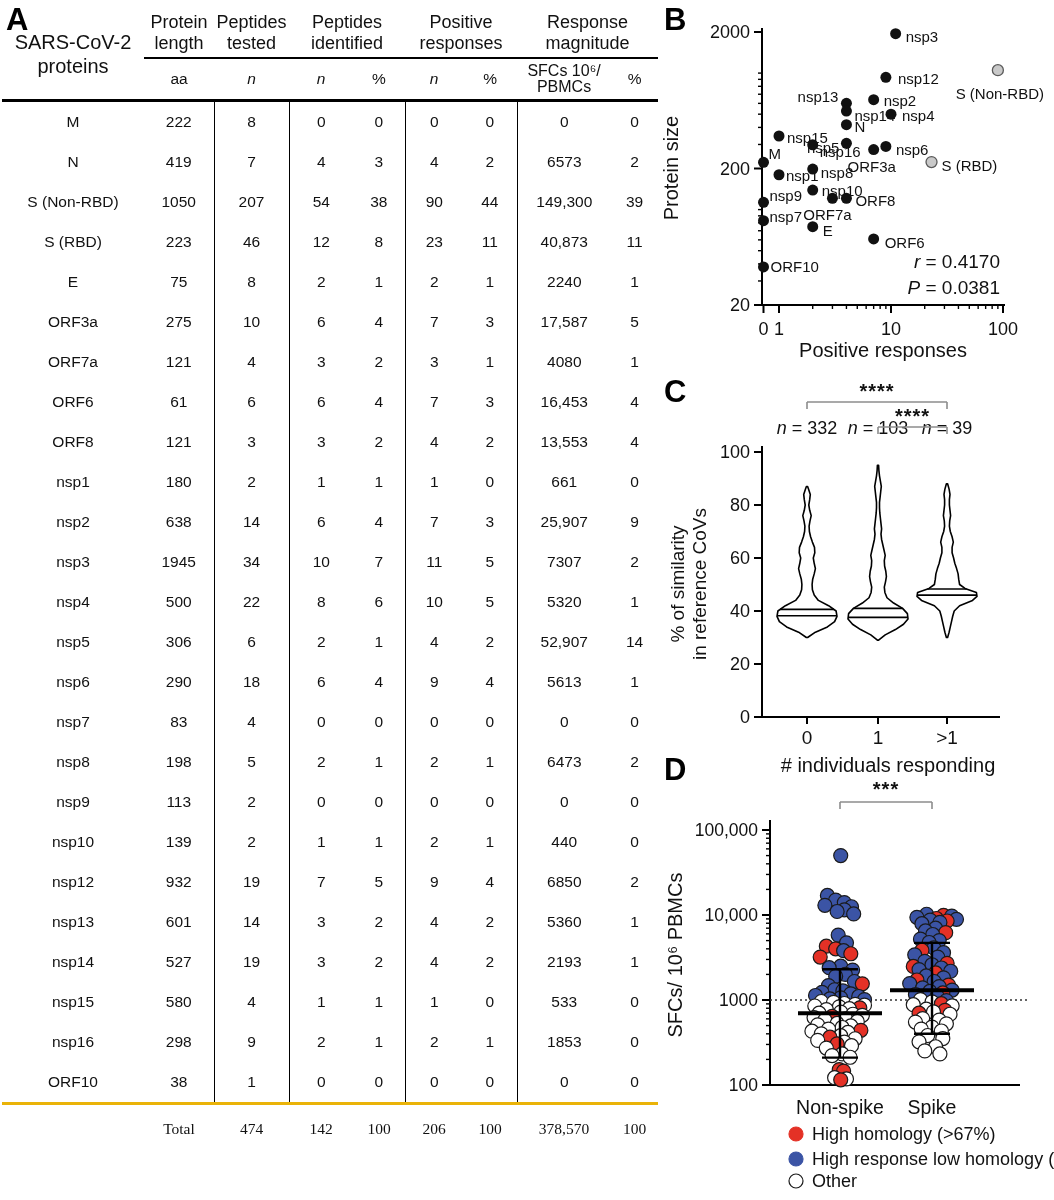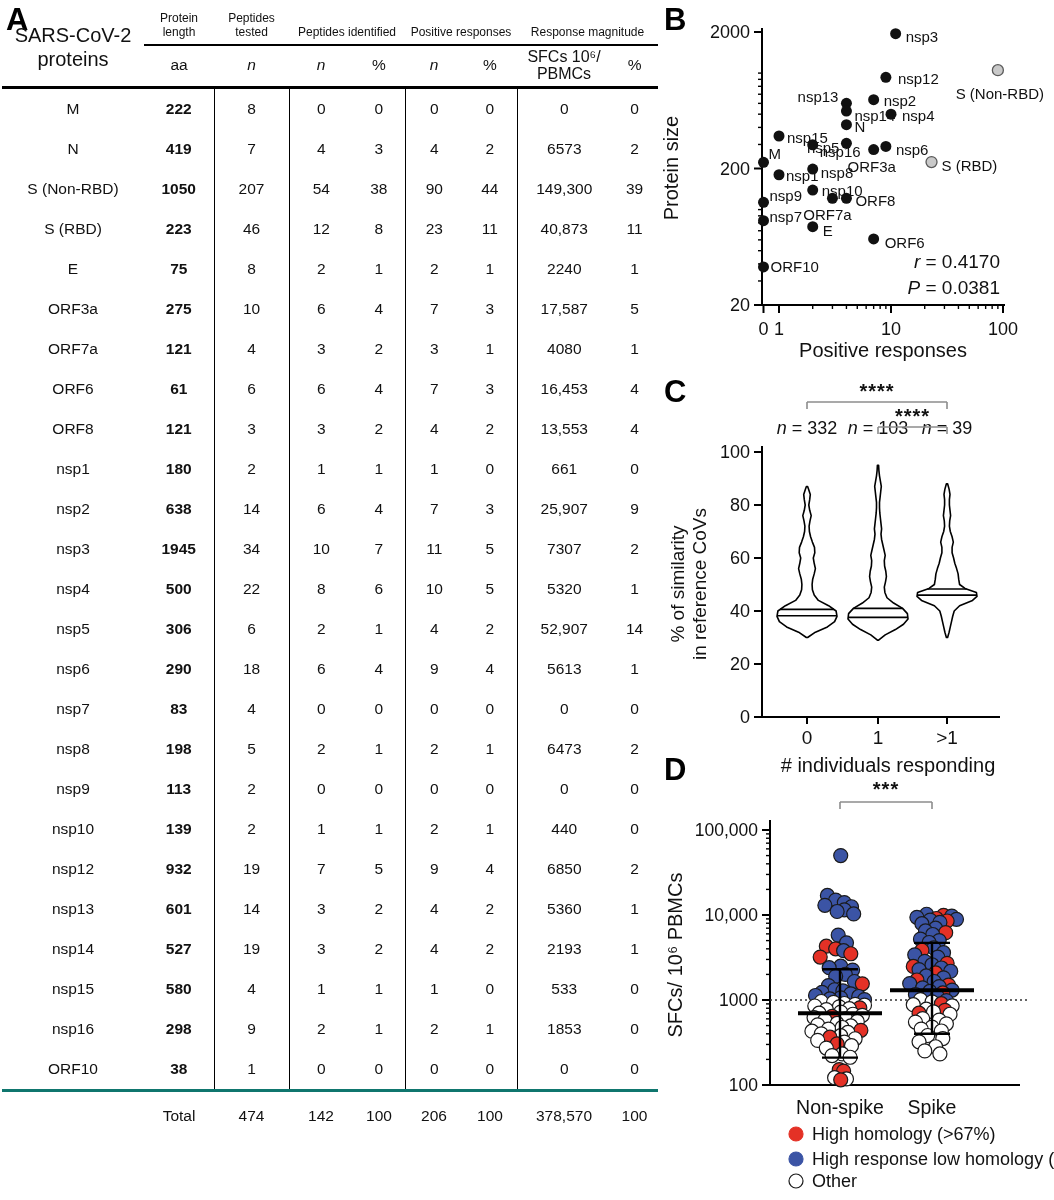--- a/index.html
+++ b/index.html
@@ -3,33 +3,33 @@
 <meta charset="utf-8">
 <style>
   html,body{margin:0;padding:0;background:#fff;}
   .fig{position:relative;width:1054px;height:1200px;background:#fff;overflow:hidden;
        font-family:"Liberation Sans","DejaVu Sans",sans-serif;color:#111;}
   .panel-label{position:absolute;font-size:31px;font-weight:bold;color:#000;}
   
   .panelA{position:absolute;left:0;top:0;width:660px;}
   table.ptab{border-collapse:collapse;table-layout:fixed;width:656px;margin-left:2px;margin-top:12px;}
   table.ptab th, table.ptab td{padding:0;font-weight:normal;color:#111;}
-  tr.h1 th{font-size:12px;line-height:1.15;vertical-align:bottom;padding-bottom:4px;}
+  tr.h1 th{font-size:18px;line-height:1.15;vertical-align:bottom;padding-bottom:4px;}
   tr.h1 th.rowhead{font-size:20px;vertical-align:middle;line-height:1.2;}
   tr.h1 th.g{border-bottom:2px solid #000;}
   tr.h2 th{font-size:15.5px;height:40px;vertical-align:middle;border-bottom:3px solid #000;line-height:1.05;text-align:center;}
   tr.h2 th .sub2{font-size:16px;}
   th.rowhead{border-bottom:3px solid #000;}
   .it{font-style:italic;}
   tbody td{height:40px;text-align:center;font-size:15.5px;}
-  tbody td.c1{border-right:1.6px solid #000;font-weight:bold;}
+  tbody td.c1{border-right:1.6px solid #000;}
   tbody td.c2{border-right:1.6px solid #000;}
   tbody td.c3{border-right:1.6px solid #000;}
   tbody td.c4{border-right:1.6px solid #000;}
-  tfoot td{border-top:3px solid #0f766e;height:48px;text-align:center;font-size:15.5px;}
+  tfoot td{border-top:3px solid #eab308;height:48px;text-align:center;font-size:15.5px;font-family:Liberation Serif, serif;}
   
   .panelB{position:absolute;left:660px;top:0;width:394px;height:372px;}
   .panelC{position:absolute;left:660px;top:372px;width:394px;height:408px;}
   .panelD{position:absolute;left:660px;top:780px;width:394px;height:420px;}
   svg text{font-family:"Liberation Sans","DejaVu Sans",sans-serif;fill:#111;}
 </style>
 </head>
 <body>
 
 <div class="fig">

